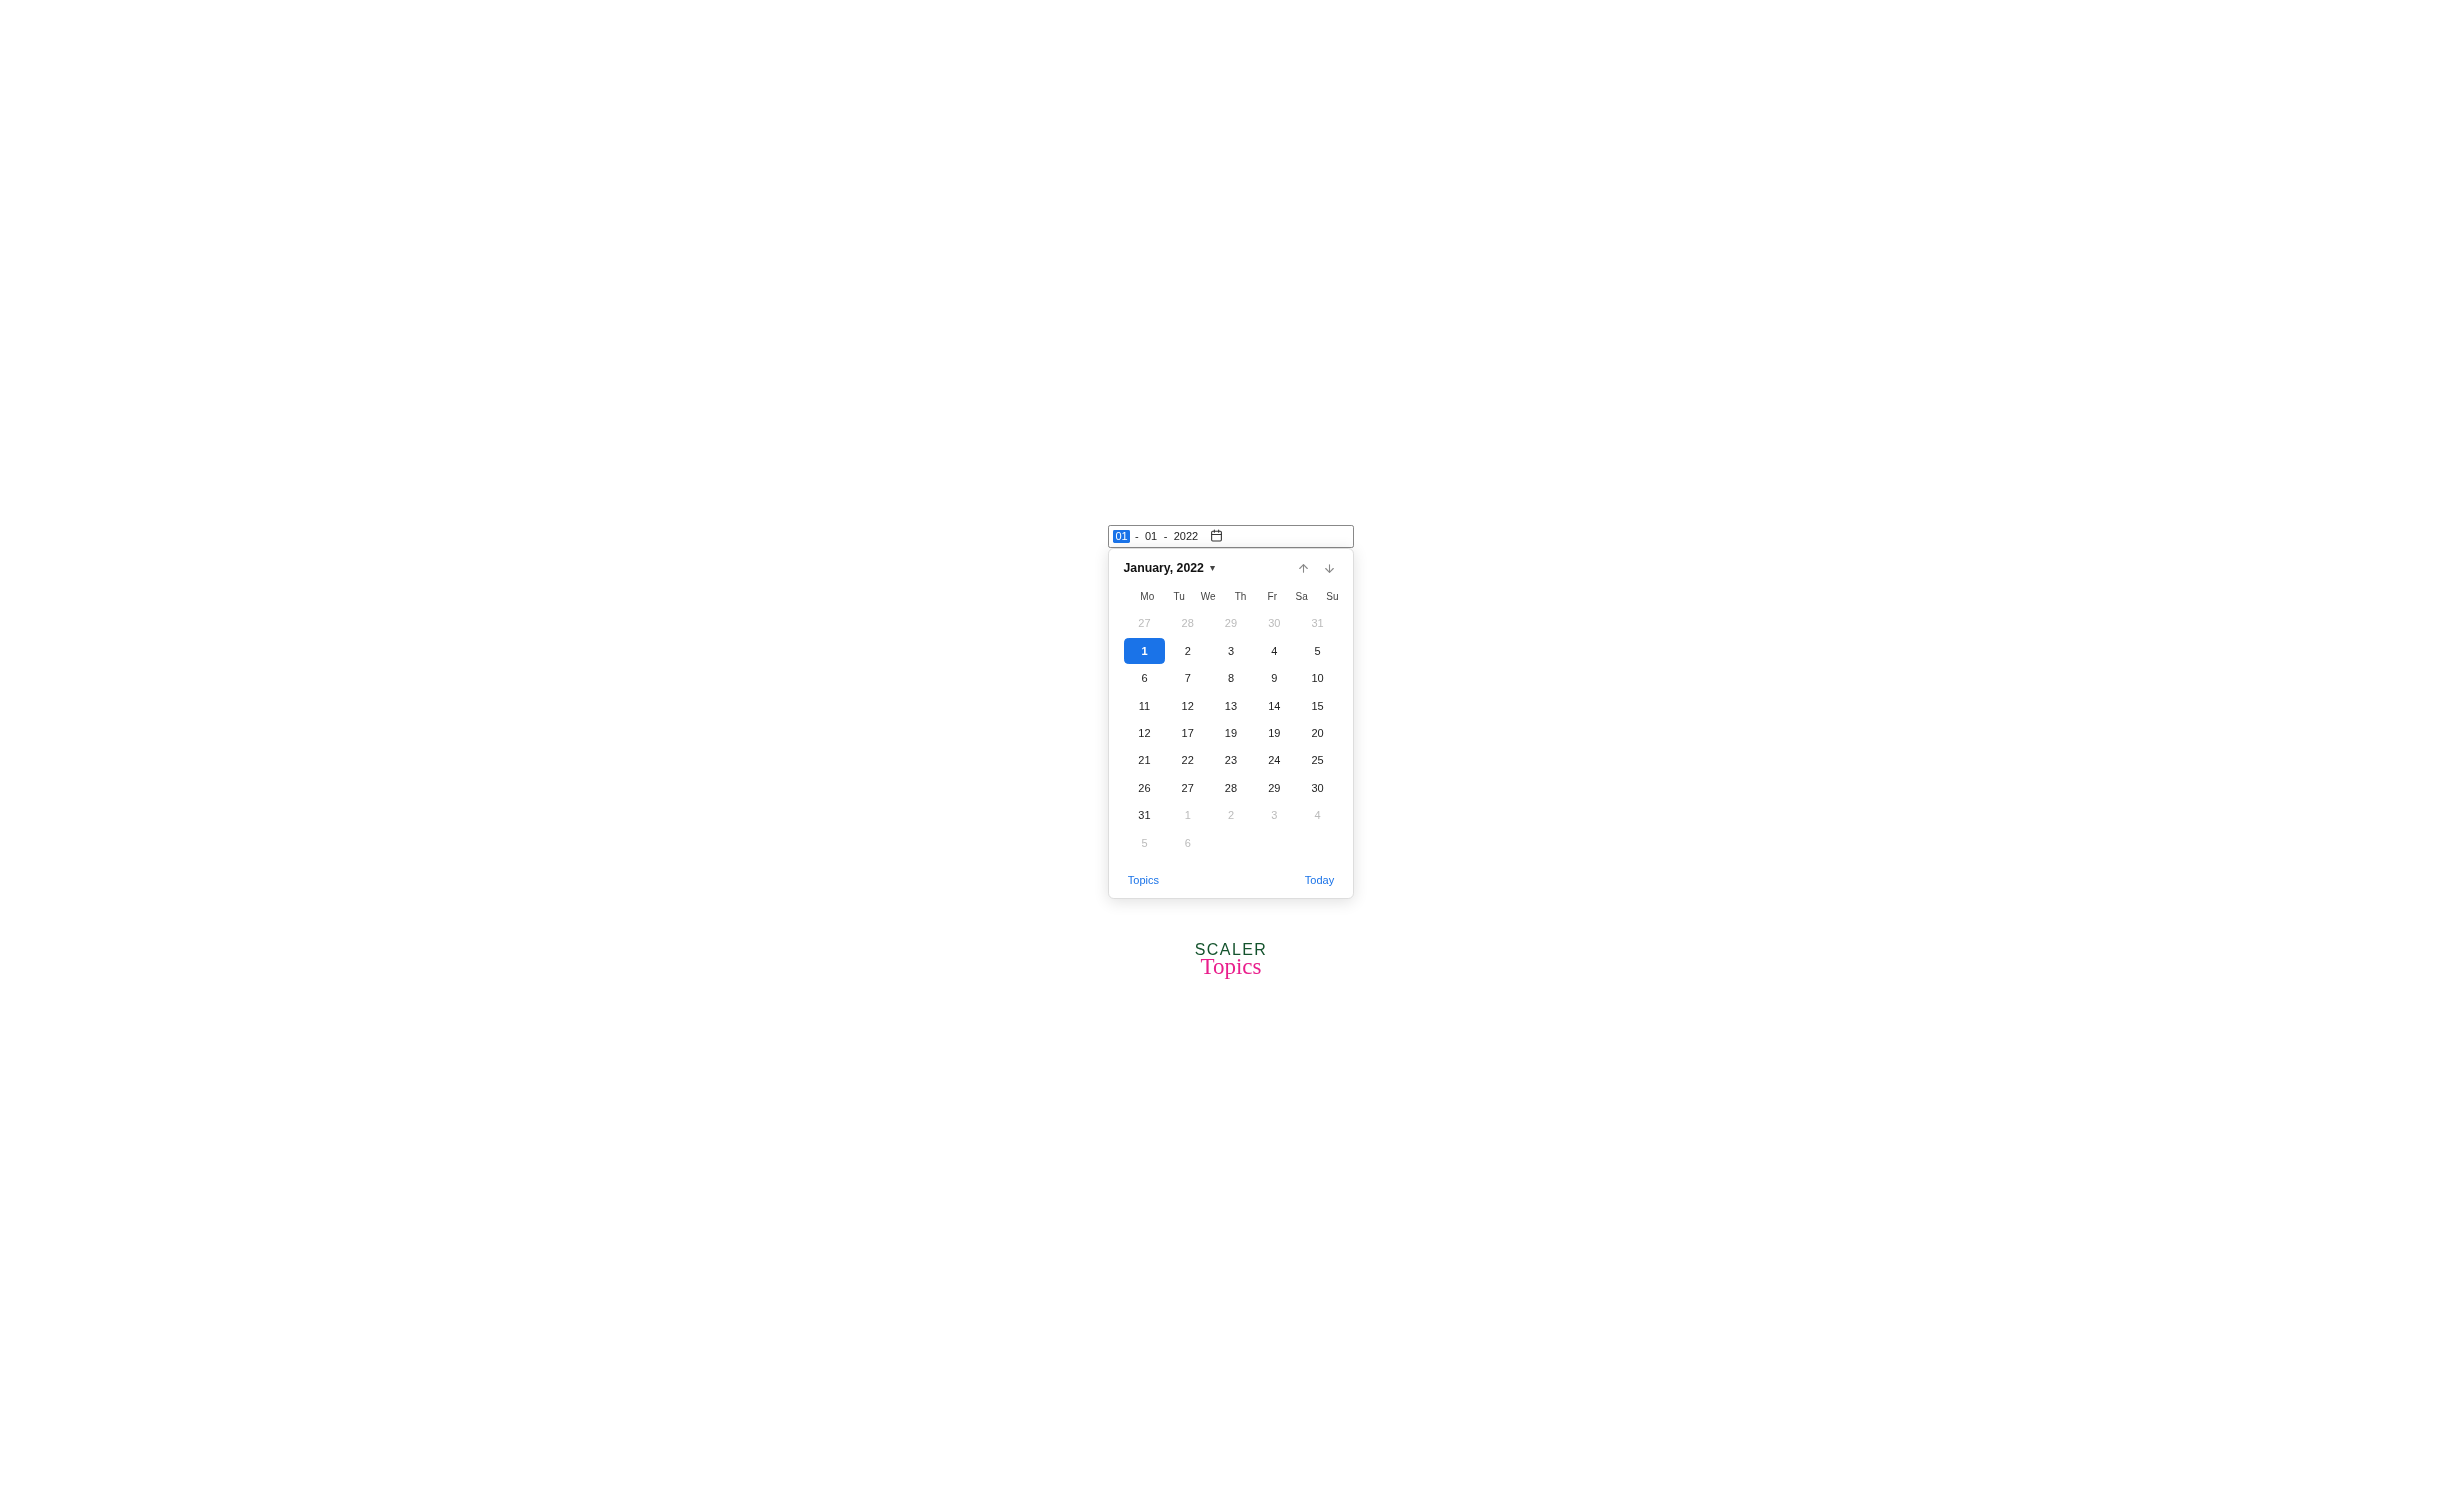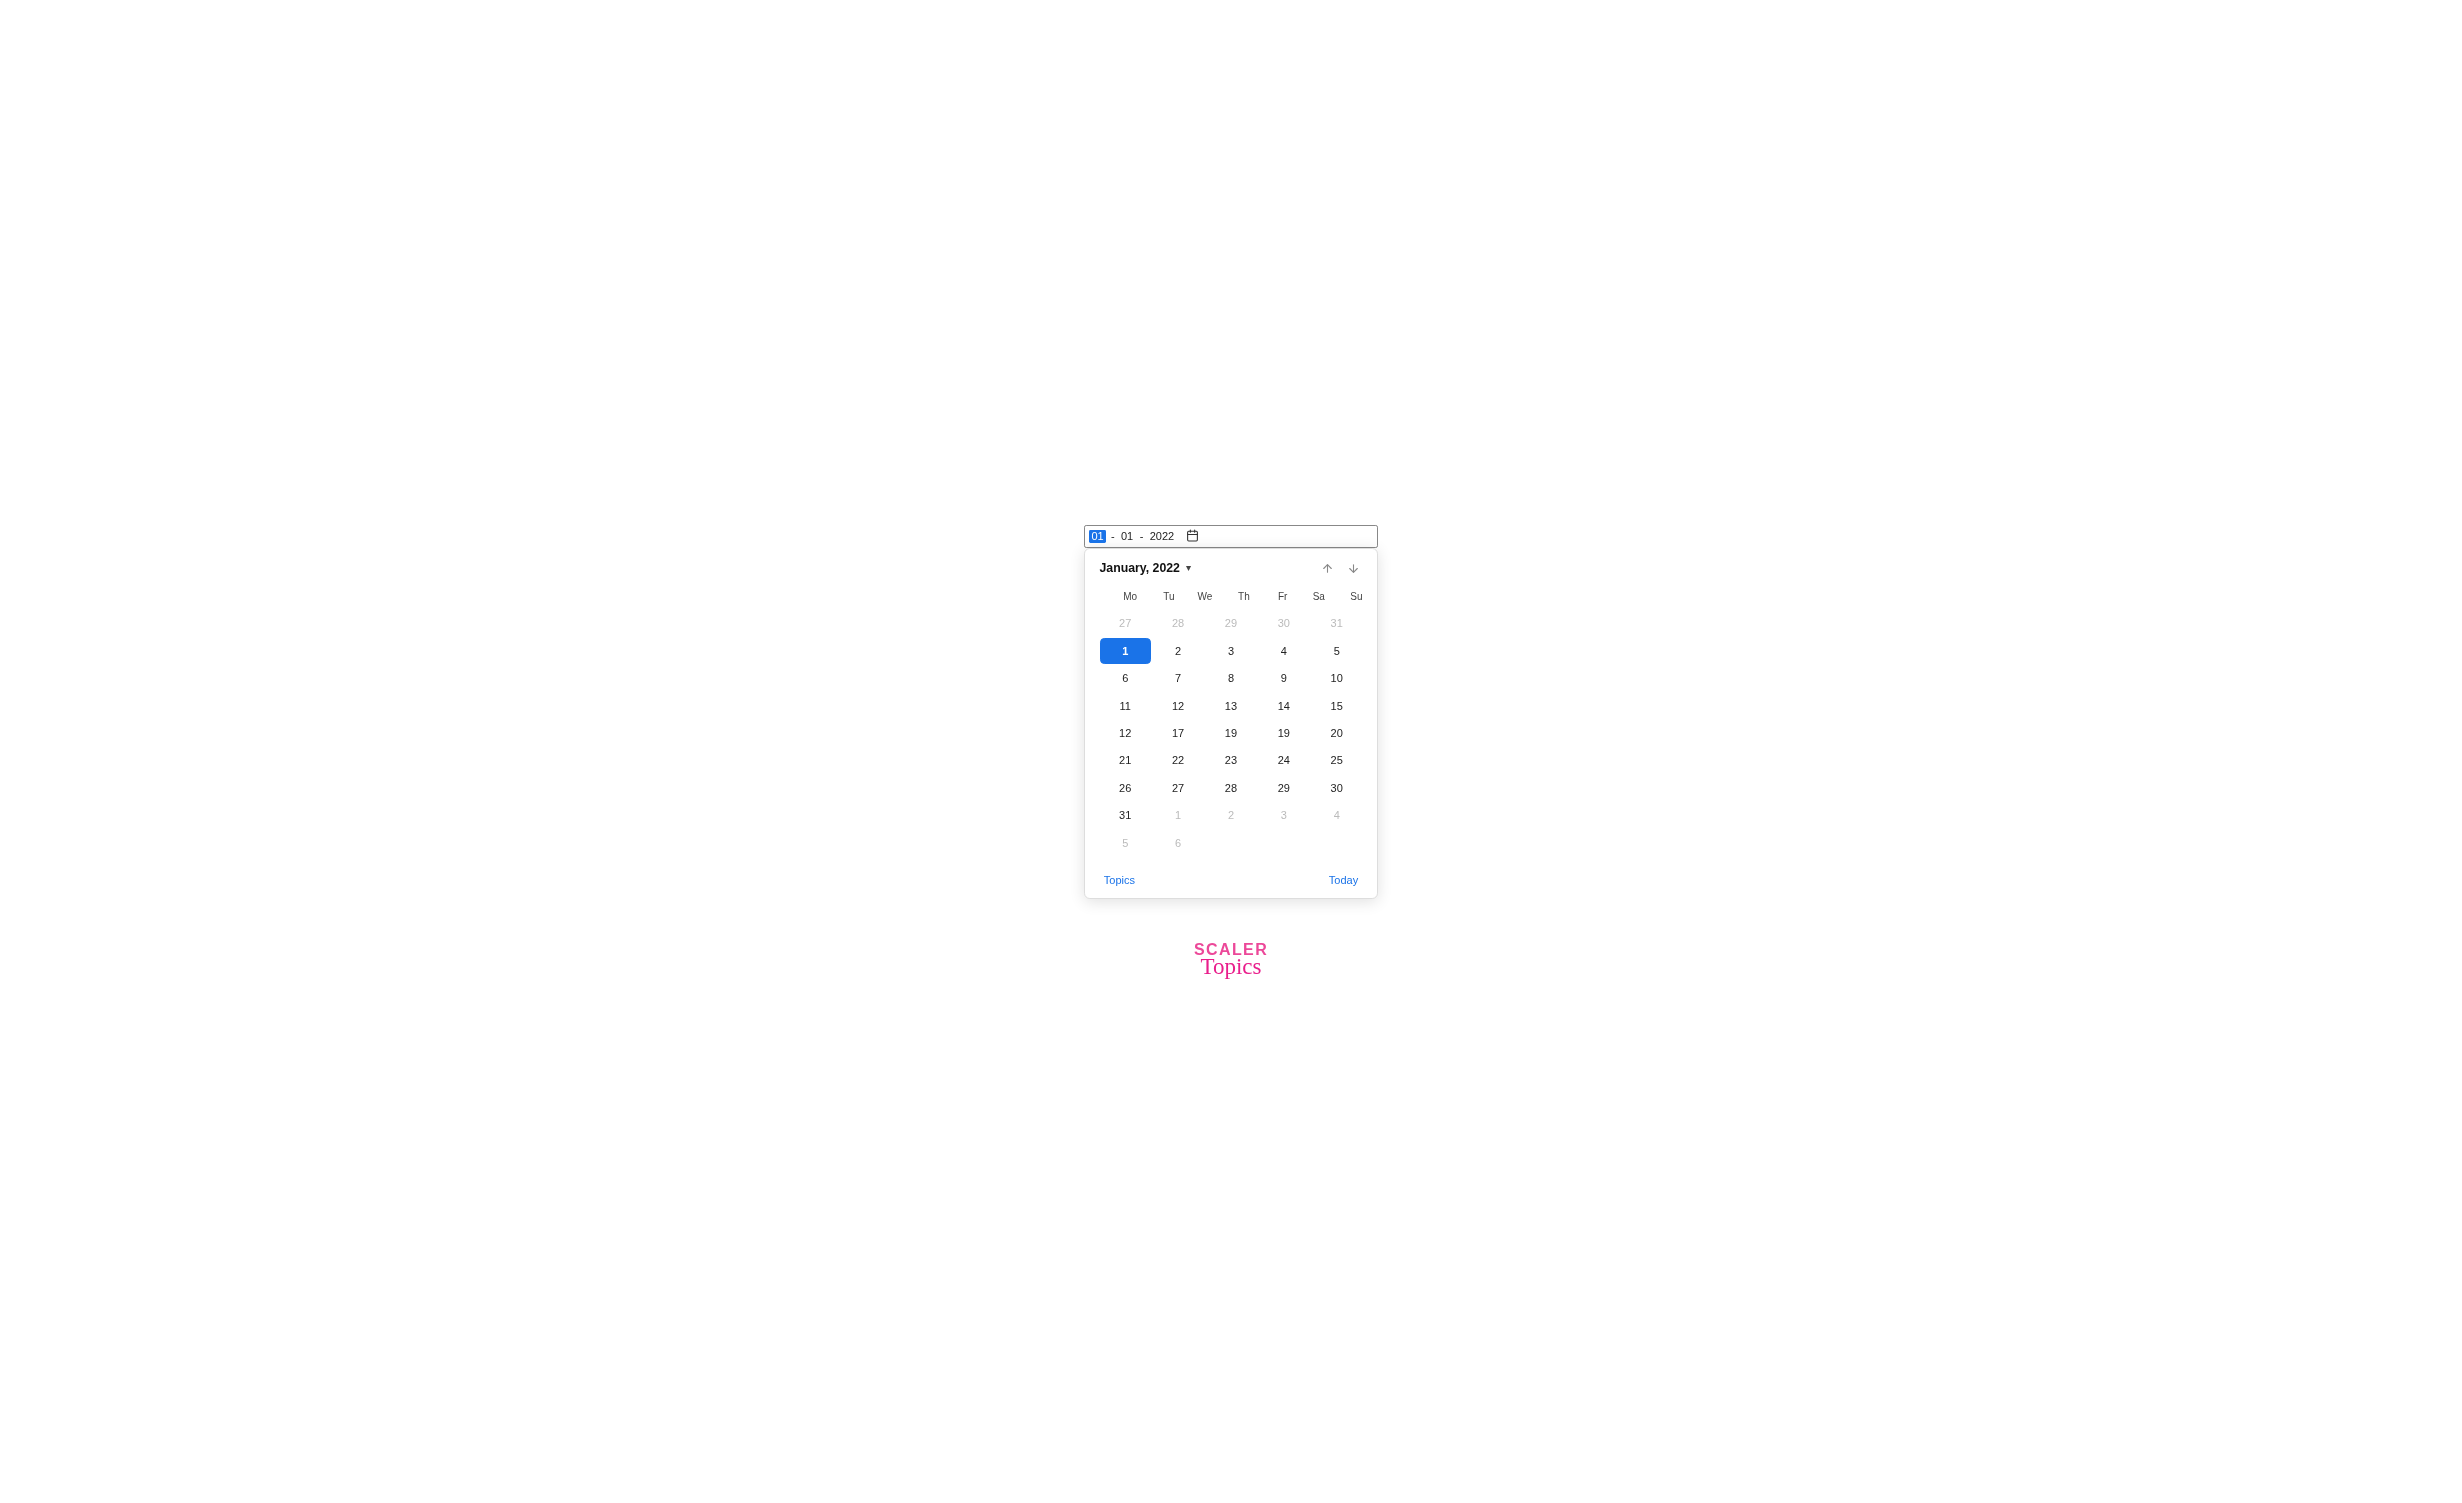--- a/index.html
+++ b/index.html
@@ -56,21 +56,21 @@
       font-size: 11.6px;
       cursor: pointer;
     }
 
     
     .calendar-popup {
       background: #fff;
       border: 0.7px solid #ddd;
       border-radius: 5.8px;
       box-shadow: 0 2.9px 14.5px rgba(0,0,0,0.12);
-      width: 294px;
+      width: 246px;
       padding: 11.6px 14.5px 8.7px;
     }
 
     .calendar-header {
       display: flex;
       align-items: center;
       justify-content: space-between;
       margin-bottom: 11.6px;
     }
 
@@ -175,22 +175,22 @@
     
     .logo-wrapper {
       display: flex;
       flex-direction: column;
       align-items: center;
       line-height: 1;
     }
 
     .logo-scaler {
       font-size: 16px;
-      font-weight: 700;
-      color: #ec4899;
+      font-weight: 400;
+      color: #14532d;
       letter-spacing: 1.4px;
       font-family: 'Arial Black', Arial, sans-serif;
     }
 
     .logo-topics {
       font-size: 23px;
       font-weight: 400;
       color: #e91e8c;
       font-family: 'Brush Script MT', cursive, Georgia, serif;
       margin-top: -2.9px;

